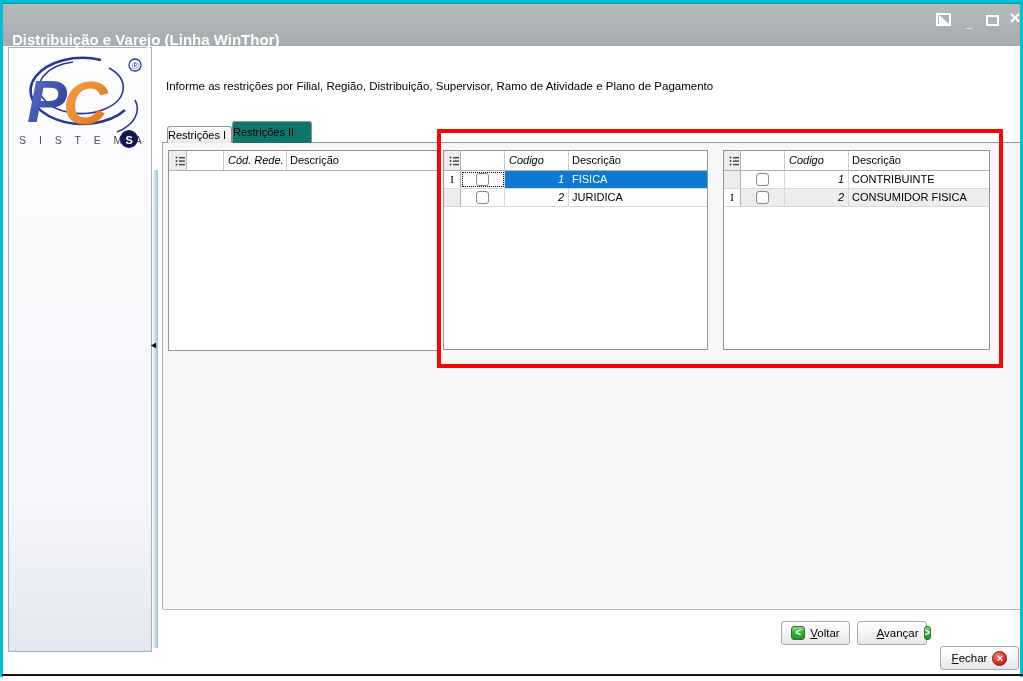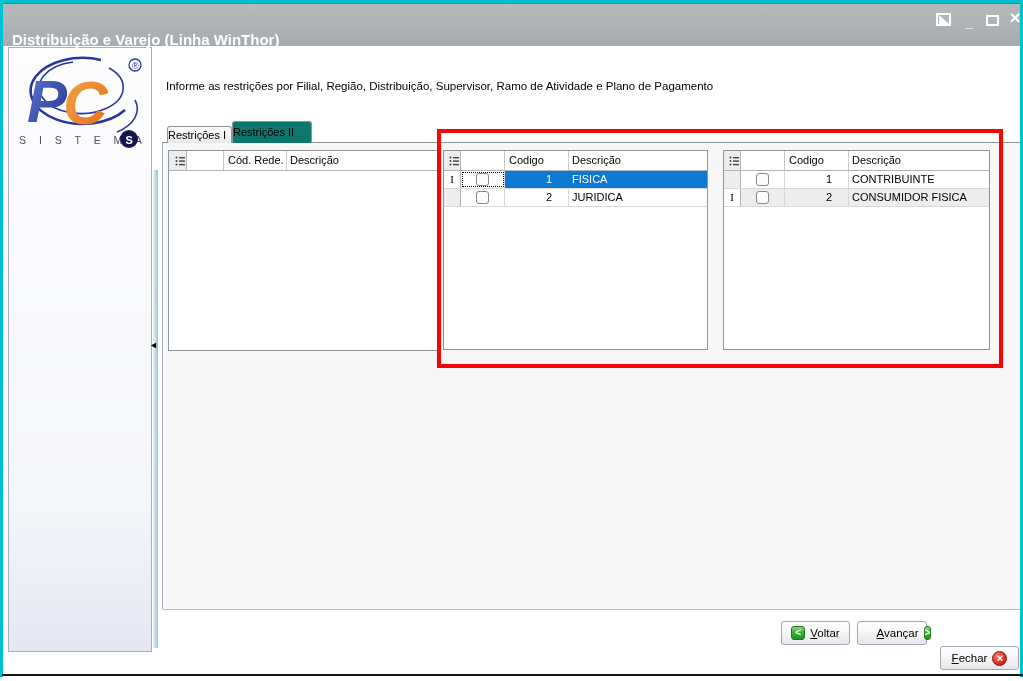--- a/index.html
+++ b/index.html
@@ -64,21 +64,21 @@
   .g-hcell:last-child { border-right:none; }
   .g-row { display:flex; height:18px; border-bottom:1px solid #d8d8da; background:#fff; cursor:pointer; }
   .g-cell { border-right:1px solid #d8d8da; line-height:17px; overflow:hidden; white-space:nowrap; }
   .g-cell:last-child { border-right:none; }
   .c-ind   { width:17px; background:#ededee; border-right:1px solid #aeb2b8; text-align:center;
              font-family:"Liberation Serif", serif; font-size:11px; }
   .g1 .c-ind { width:18px; }
   .c-ind.focused { background:#fdfdfd; }
   .c-chk   { width:44px; display:flex; align-items:center; justify-content:center; }
   .g1 .c-blank { width:37px; }
-  .c-cod   { width:64px; text-align:right; padding-right:16px; }
+  .c-cod   { width:64px; text-align:right; padding-right:4px;font-style:italic; }
   .g1 .c-cod { width:63px; }
   .c-desc  { flex:1; padding-left:3px; }
   .row-selected .c-cod, .row-selected .c-desc { background:#0e79d2; color:#fff; border-right-color:#0e79d2; }
   .row-shaded .c-chk, .row-shaded .c-cod, .row-shaded .c-desc { background:#ededee; }
   .cell-focus { outline:1px dotted #000; outline-offset:-2px; }
   .checkbox { width:13px; height:13px; background:#fdfdfd; border:1px solid #85898d; border-radius:3px; cursor:pointer; }
   .empty-msg { position:absolute; left:0; right:0; top:96px; text-align:center; color:#7d7d7d; font-size:11px; }
 
   
   .annotation { position:absolute; left:437px; top:129px; width:566px; height:239px;

